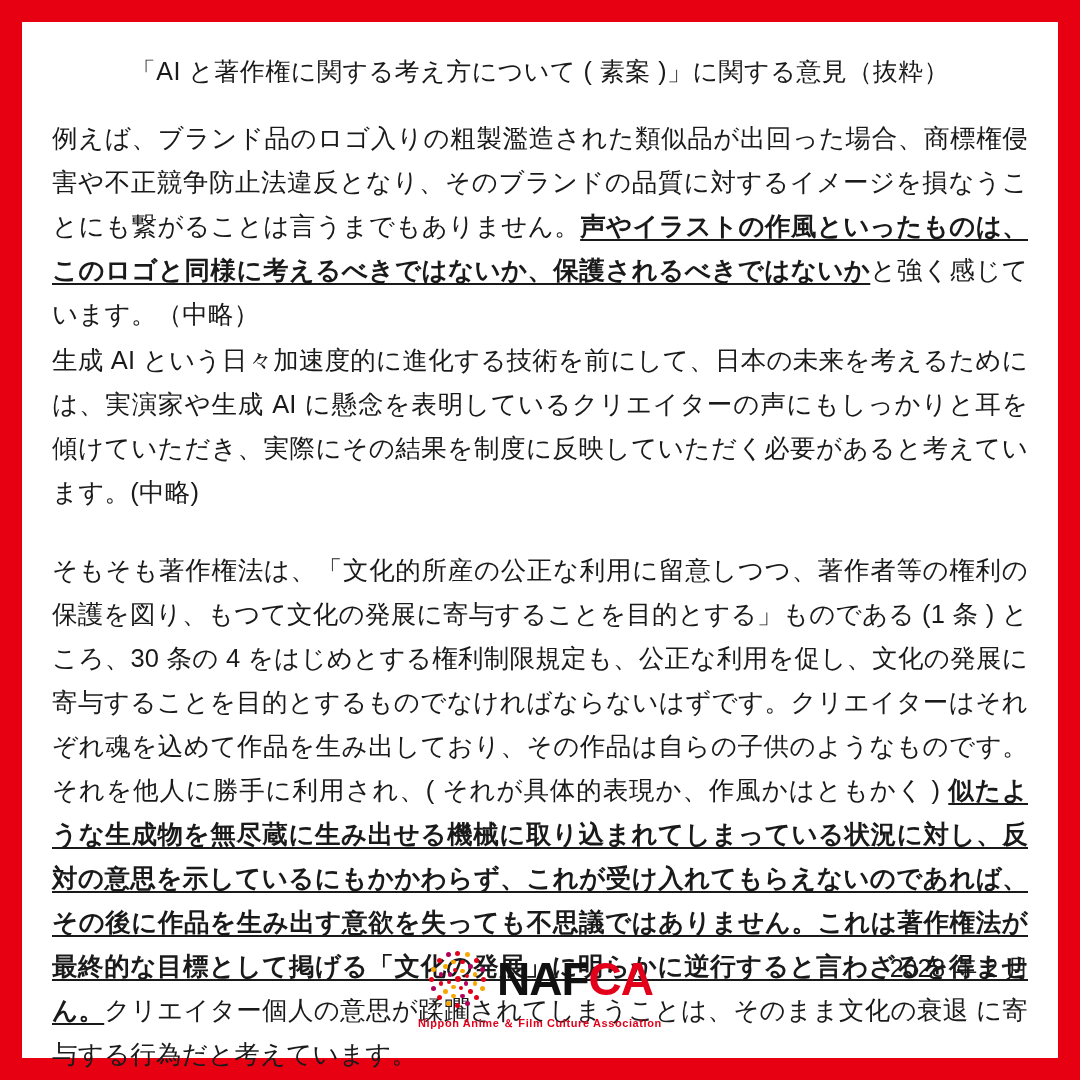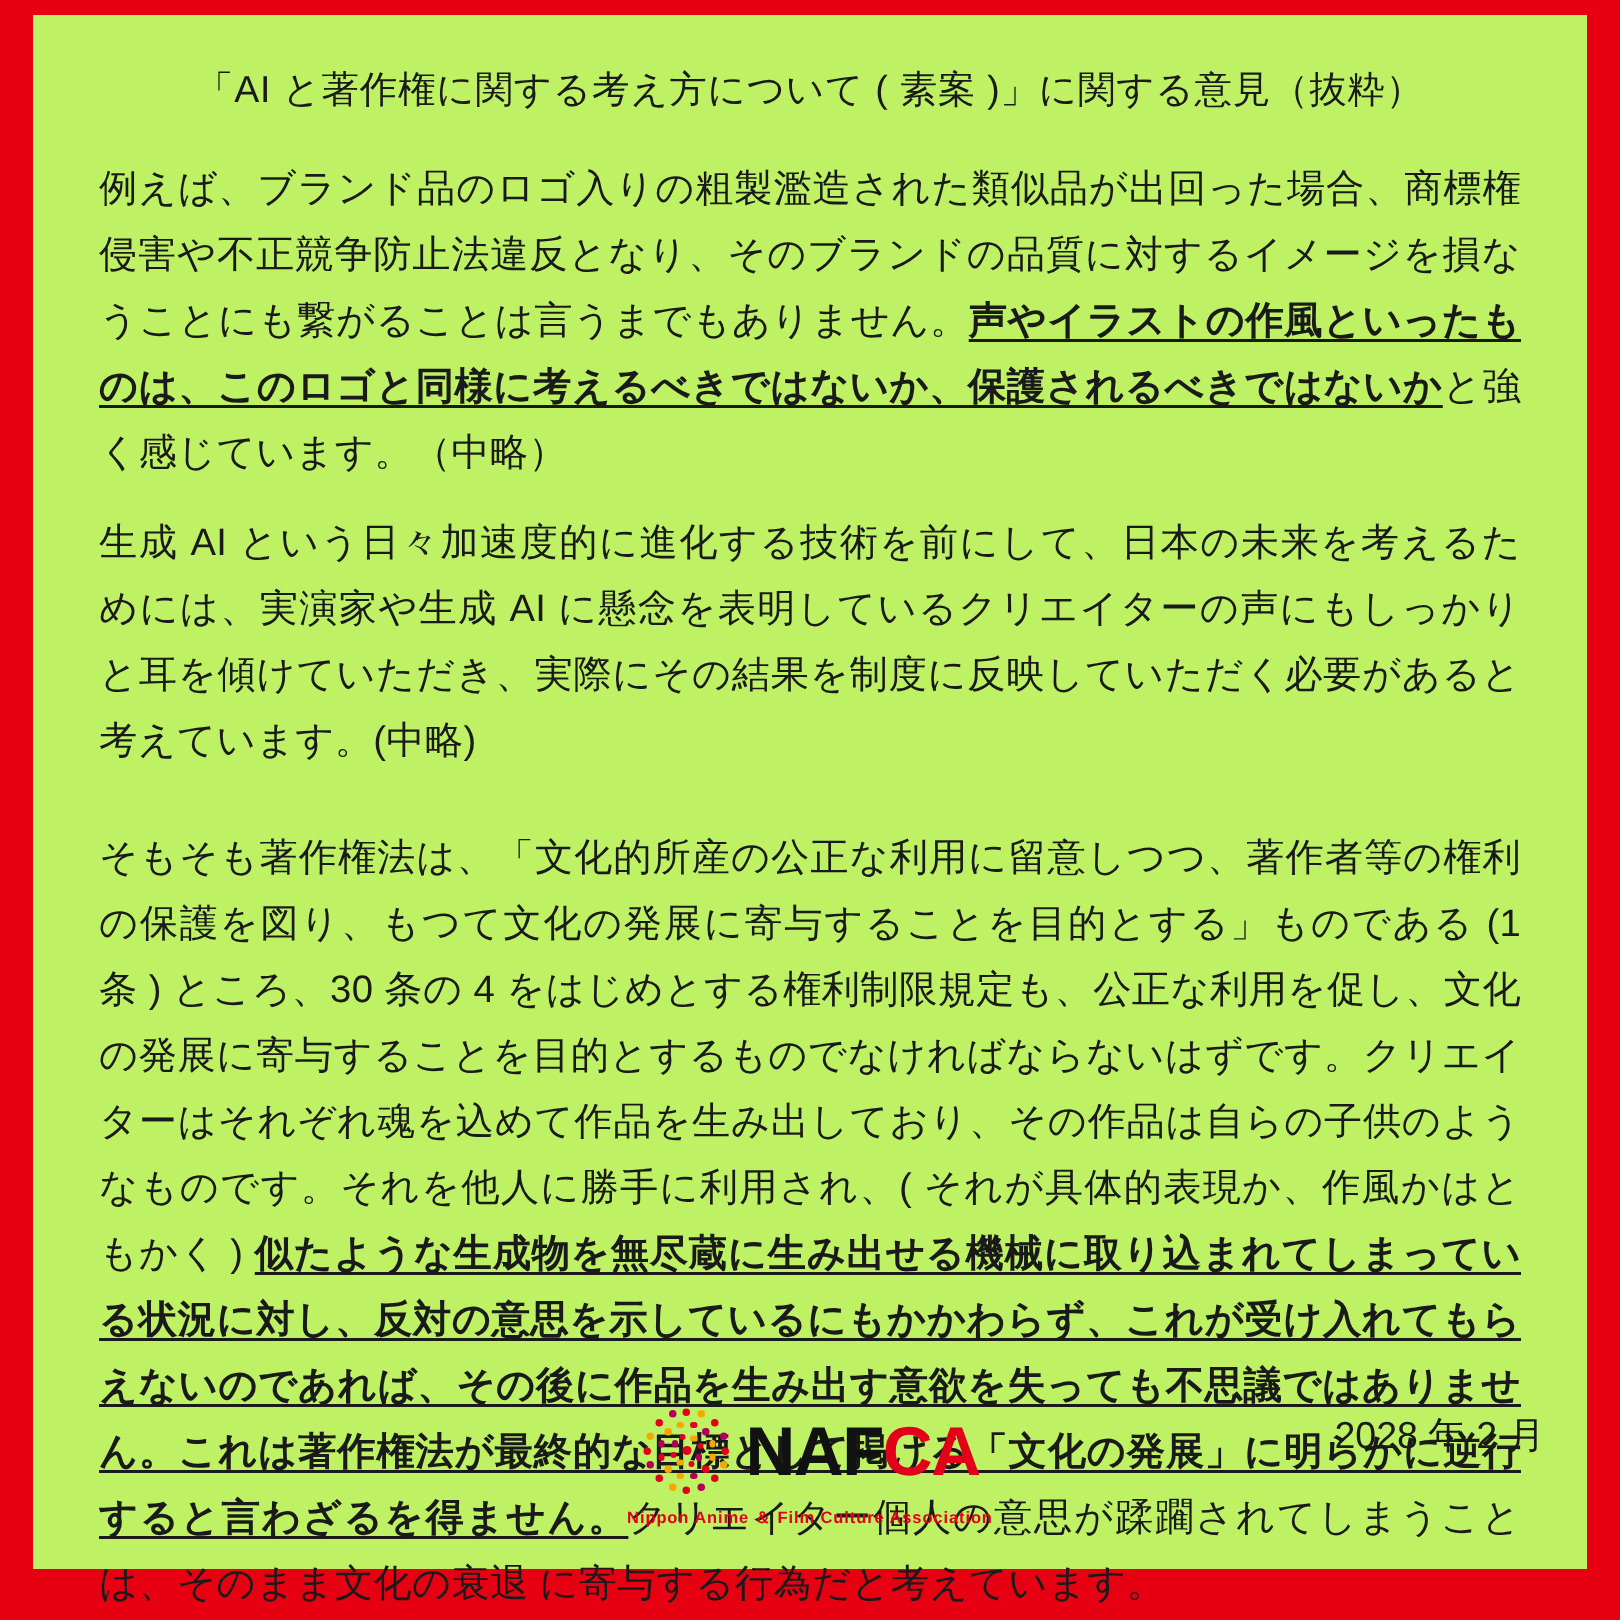--- a/index.html
+++ b/index.html
@@ -9,44 +9,44 @@
   body {
     width: 1080px;
     height: 1080px;
     background: #e60012;
     font-family: "Liberation Sans", "DejaVu Sans", sans-serif;
     overflow: hidden;
   }
   .page {
     position: absolute;
     left: 22px;
-    top: 10px;
+    top: 22px;
     width: 1036px;
     height: 1036px;
-    background: #bef264;
+    background: #ffffff;
     box-sizing: border-box;
     padding: 0;
   }
   .title {
     text-align: center;
     font-size: 25px;
     color: #1a1a1a;
     letter-spacing: 0.5px;
     padding-top: 33px;
     font-weight: 400;
   }
   .body-area {
     padding: 0 28px;
     margin-top: 28px;
   }
   p.para {
     font-size: 25.5px;
     line-height: 44px;
     color: #1a1a1a;
-    margin: 16px;
+    margin: 2px;
     text-align: justify;
     text-justify: inter-ideograph;
     letter-spacing: 0.2px;
     font-weight: 400;
   }
   p.gap {
     margin-top: 34px;
   }
   .em {
     font-weight: bold;

